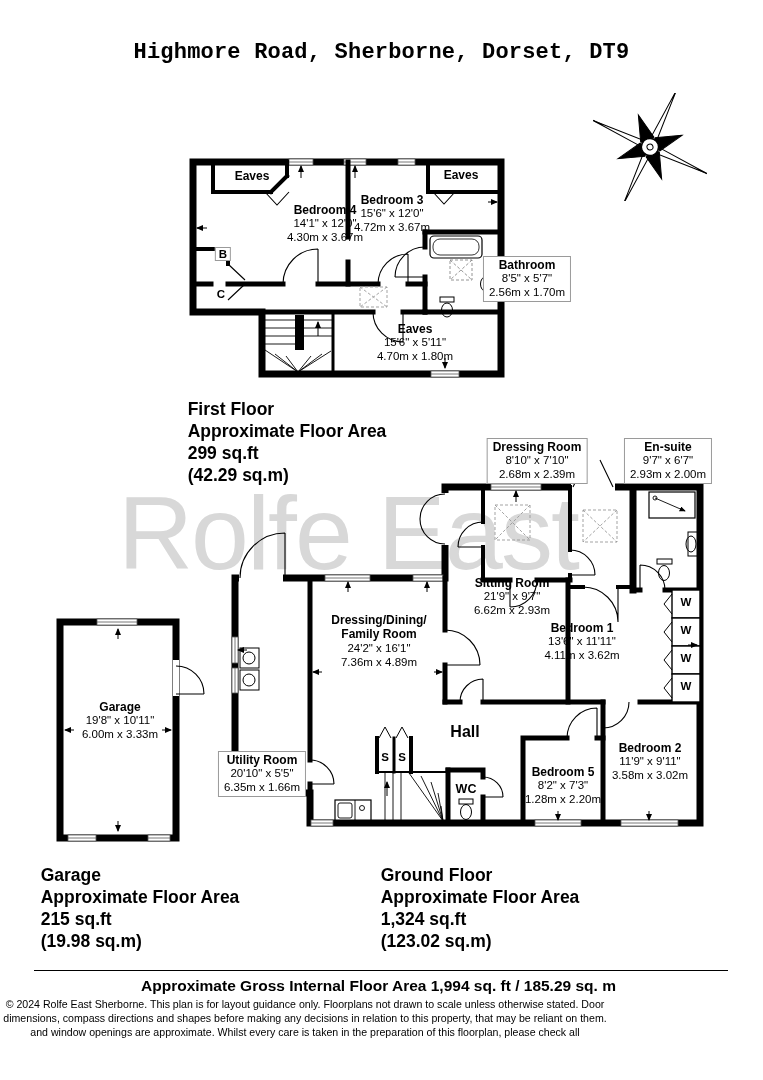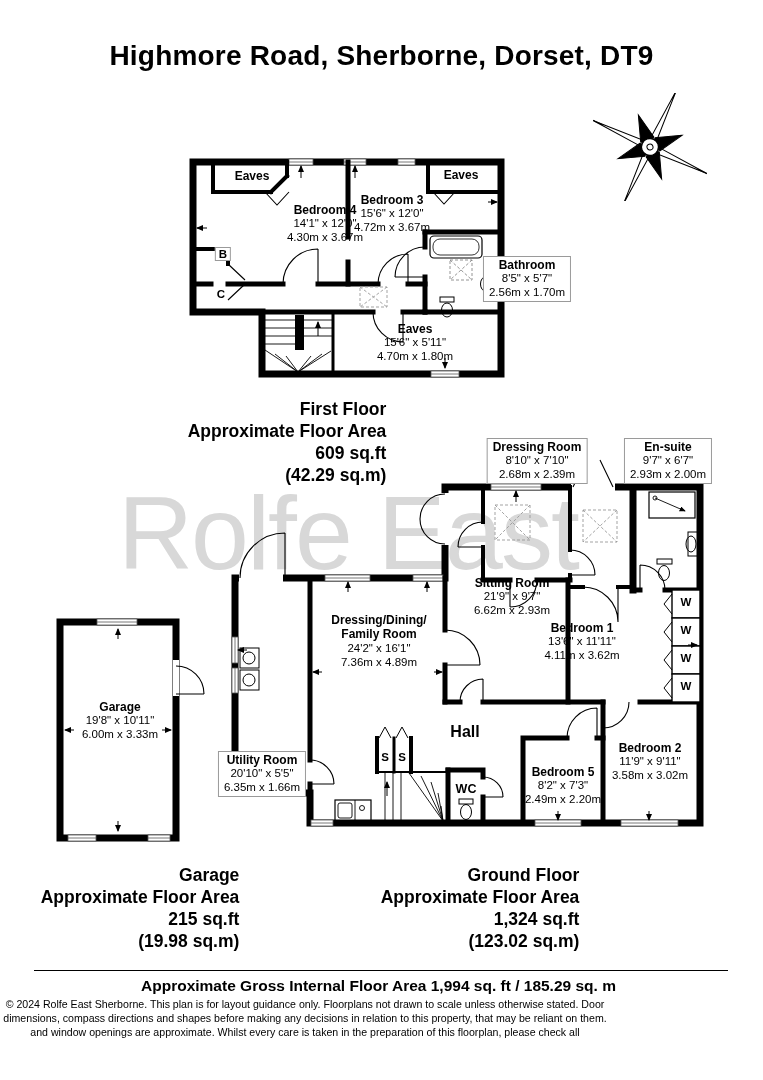--- a/index.html
+++ b/index.html
@@ -1,29 +1,29 @@
 <!DOCTYPE html>
 <html><head>
 <meta charset="utf-8">
 <style>
   html,body{margin:0;padding:0;background:#fff;}
   .page{position:relative;width:763px;height:1080px;background:#fff;overflow:hidden;
         font-family:"Liberation Sans","DejaVu Sans",sans-serif;color:#000;}
   .abs{position:absolute;}
-  .title{top:40px;left:0;width:763px;text-align:center;font-size:28px;font-weight:bold;letter-spacing:.2px;z-index:3;}
+  .title{top:40px;left:0;width:763px;text-align:center;font-size:22px;font-weight:bold;letter-spacing:.2px;z-index:3;font-family:Liberation Mono, monospace;}
   .watermark{top:474px;left:118px;font-size:104px;color:#d8d8d8;white-space:nowrap;z-index:1;letter-spacing:-2px;}
   svg.plan{position:absolute;z-index:2;}
   .lbl{position:absolute;transform:translateX(-50%);text-align:center;line-height:1.2;white-space:nowrap;z-index:3;}
   .lbl .nm{font-weight:bold;font-size:12px;}
   .lbl .nm2{font-weight:bold;font-size:12px;}
   .lbl .dim{font-size:11.5px;}
   .boxed{background:#fff;border:1px solid #9a9a9a;padding:1px 5px;}
   .marker{position:absolute;transform:translateX(-50%);font-weight:bold;font-size:11.5px;z-index:3;}
   .marker.boxed{padding:0 3px;}
-  .summary{position:absolute;transform:translateX(-50%);text-align:right;font-weight:bold;font-size:17.5px;line-height:1.26;z-index:3;}
+  .summary{position:absolute;transform:translateX(-50%);text-align:left;font-weight:bold;font-size:17.5px;line-height:1.26;z-index:3;}
   .footer-rule{position:absolute;top:970px;left:34px;width:694px;border-top:1px solid #000;z-index:3;}
   .gross{position:absolute;top:977px;left:0;width:757px;text-align:center;font-weight:bold;font-size:15.5px;z-index:3;}
   .disclaimer{position:absolute;top:998px;left:0;width:610px;text-align:center;font-size:10.6px;line-height:1.32;z-index:3;}
 </style>
 </head>
 <body>
 
 <div class="page">
 
   <div class="abs title">Highmore Road, Sherborne, Dorset, DT9</div>
@@ -145,21 +145,21 @@
     <div class="nm">Eaves</div>
     <div class="dim">15'6" x 5'11"</div>
     <div class="dim">4.70m x 1.80m</div>
   </div>
   <div class="marker boxed" style="left:223px;top:247px;">B</div>
   <div class="marker" style="left:221px;top:288px;">C</div>
 
   <div class="summary" style="left:287px;top:398px;">
     <div>First Floor</div>
     <div>Approximate Floor Area</div>
-    <div>609 sq.ft</div>
+    <div>299 sq.ft</div>
     <div>(42.29 sq.m)</div>
   </div>
 
   <svg class="plan" style="left:55px;top:432px;" width="655" height="425" viewBox="0 0 655 425">
     <defs>
       <marker id="mgf" markerWidth="7" markerHeight="7" refX="6" refY="3" orient="auto">
         <path d="M0,0 L7,3 L0,6 Z" fill="#000"></path>
       </marker>
     </defs>
 
@@ -342,21 +342,21 @@
     <div class="dim">4.11m x 3.62m</div>
   </div>
   <div class="lbl" style="left:650px;top:741px;">
     <div class="nm">Bedroom 2</div>
     <div class="dim">11'9" x 9'11"</div>
     <div class="dim">3.58m x 3.02m</div>
   </div>
   <div class="lbl" style="left:563px;top:765px;">
     <div class="nm">Bedroom 5</div>
     <div class="dim">8'2" x 7'3"</div>
-    <div class="dim">2.49m x 2.20m</div>
+    <div class="dim">1.28m x 2.20m</div>
   </div>
   <div class="lbl boxed" style="left:262px;top:751px;">
     <div class="nm">Utility Room</div>
     <div class="dim">20'10" x 5'5"</div>
     <div class="dim">6.35m x 1.66m</div>
   </div>
   <div class="lbl" style="left:120px;top:700px;">
     <div class="nm">Garage</div>
     <div class="dim">19'8" x 10'11"</div>
     <div class="dim">6.00m x 3.33m</div>

